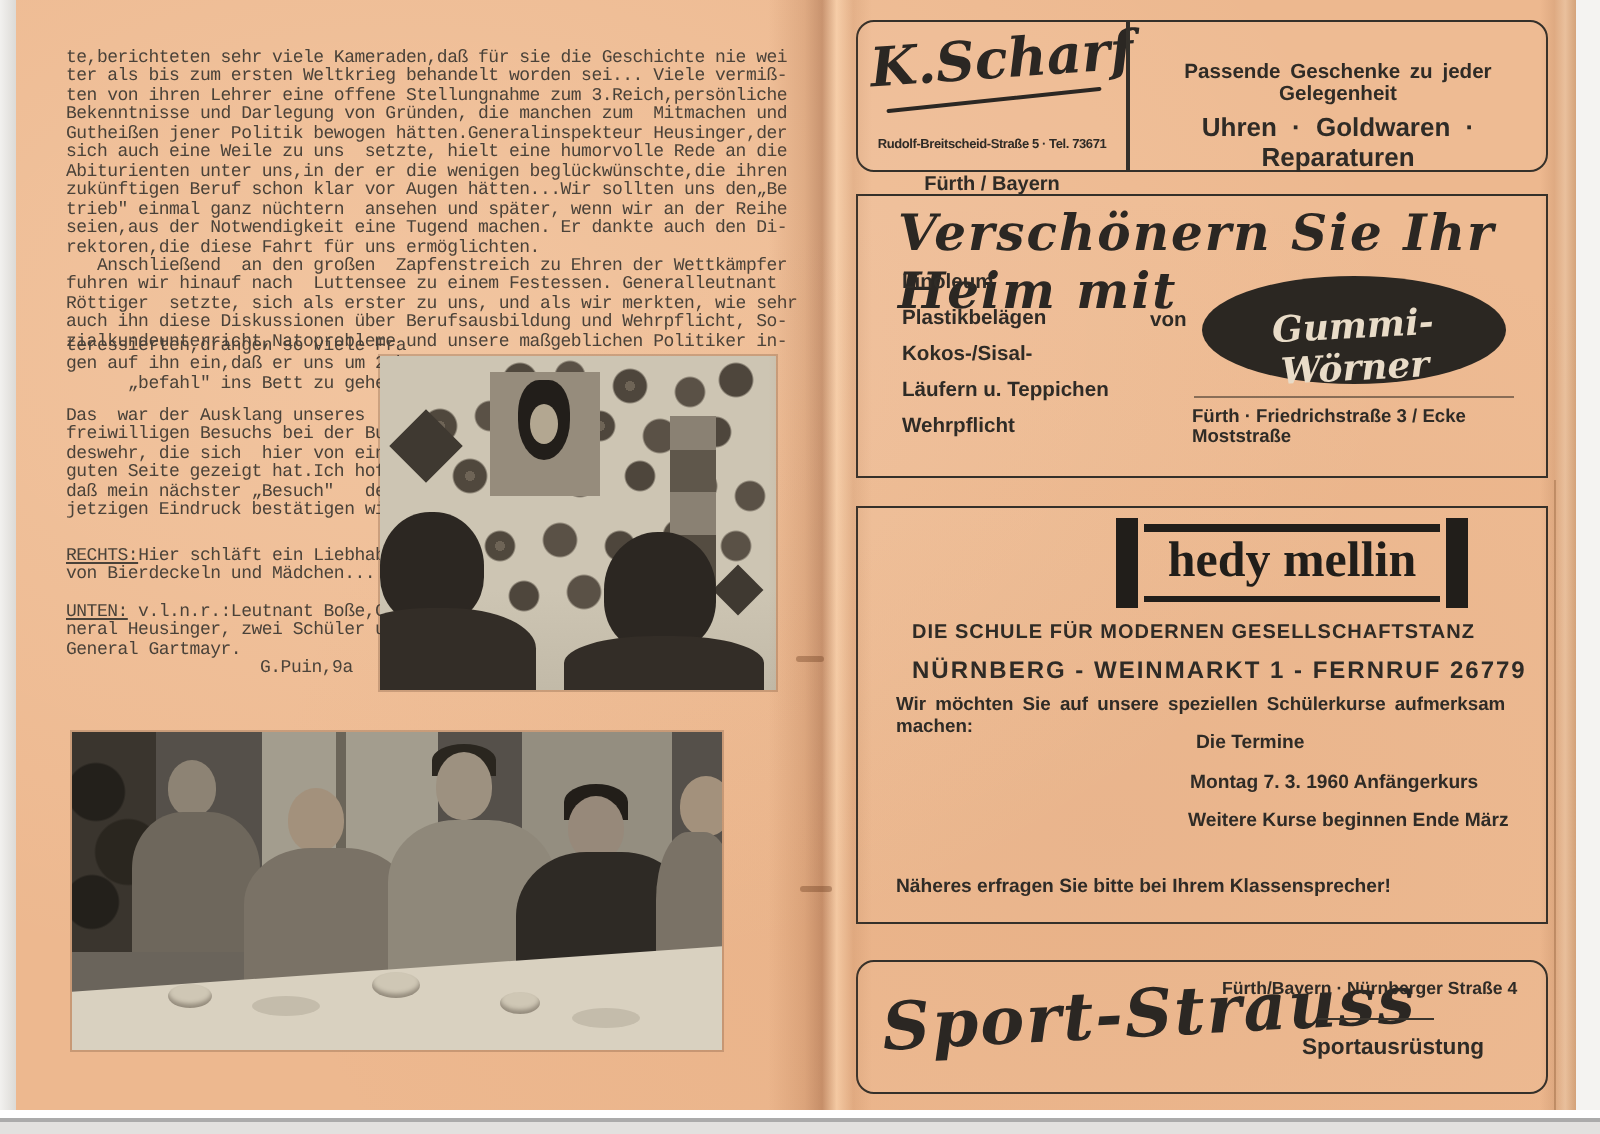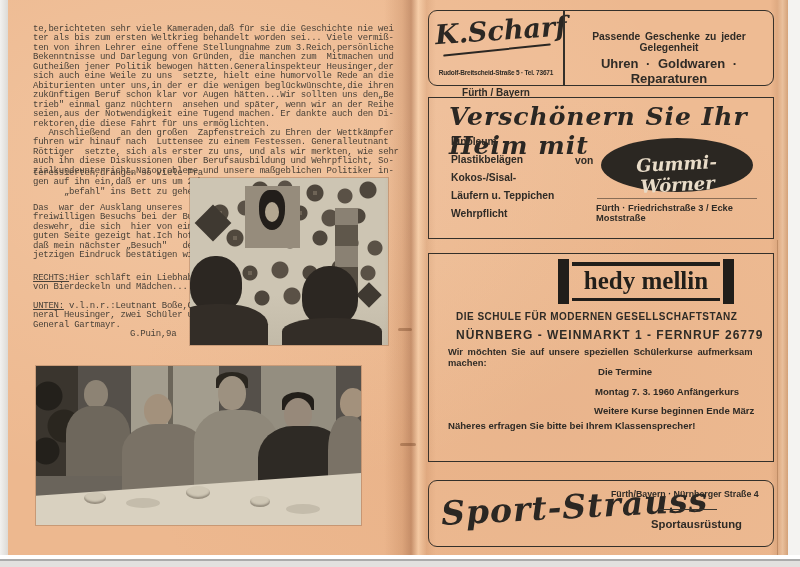--- a/index.html
+++ b/index.html
@@ -139,21 +139,21 @@
   .tanz-rule{position:absolute;left:14px;right:14px;height:3.5px;background:#211e1a;}
   #tanz-ruleT{top:3px;} #tanz-ruleB{bottom:3px;}
   #tanz-name{position:absolute;left:14px;right:14px;top:8px;text-align:center;
              font-family:"Liberation Serif","DejaVu Serif",serif;font-weight:bold;font-size:25px;color:#211e1a;}
   #tanz-line1{position:absolute;left:27px;top:57px;font-size:10px;font-weight:bold;letter-spacing:0.5px;}
   #tanz-line2{position:absolute;left:27px;top:74px;font-size:12px;font-weight:bold;letter-spacing:1px;}
   #tanz-intro{position:absolute;left:19px;top:92px;font-size:9.4px;font-weight:600;word-spacing:2px;}
   #tanz-termine{position:absolute;left:169px;top:112px;font-size:9.6px;font-weight:600;}
   #tanz-t1{position:absolute;left:166px;top:132px;font-size:9.6px;font-weight:600;}
   #tanz-t2{position:absolute;left:165px;top:151px;font-size:9.6px;font-weight:600;}
-  #tanz-footer{position:absolute;left:19px;top:166px;font-size:9.6px;font-weight:600;}
+  #tanz-footer{position:absolute;left:19px;top:184px;font-size:9.6px;font-weight:600;}
 
   #ad-sport{left:428px;top:480px;width:344px;height:65px;}
   #sport-logo{position:absolute;left:12px;top:6px;font-size:33px;font-weight:bold;letter-spacing:1px;transform:rotate(-3deg);}
   #sport-addr{position:absolute;left:182px;top:8px;font-size:8.8px;font-weight:bold;}
   #sport-line{position:absolute;left:230px;top:28px;width:58px;height:1.3px;background:#3a352e;}
   #sport-service{position:absolute;left:222px;top:37px;font-size:11.3px;font-weight:bold;}
 
   
   .crease{position:absolute;background:rgba(100,55,25,.35);border-radius:2px;}
 </style>

